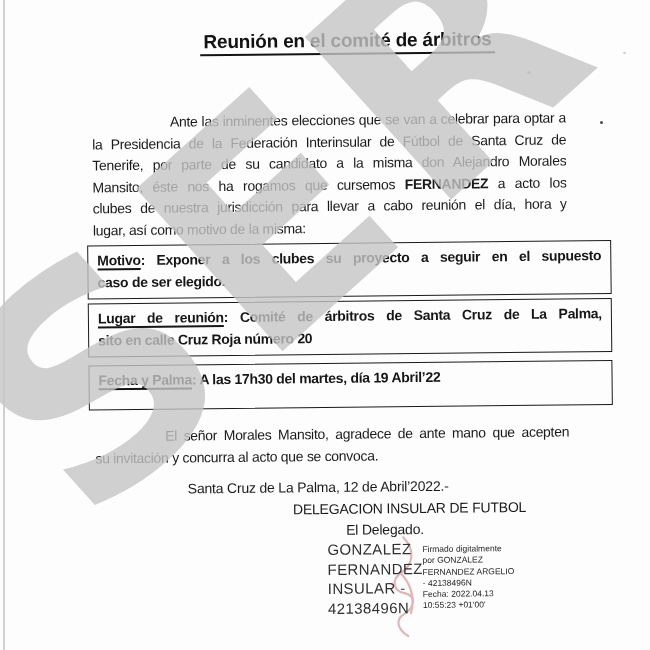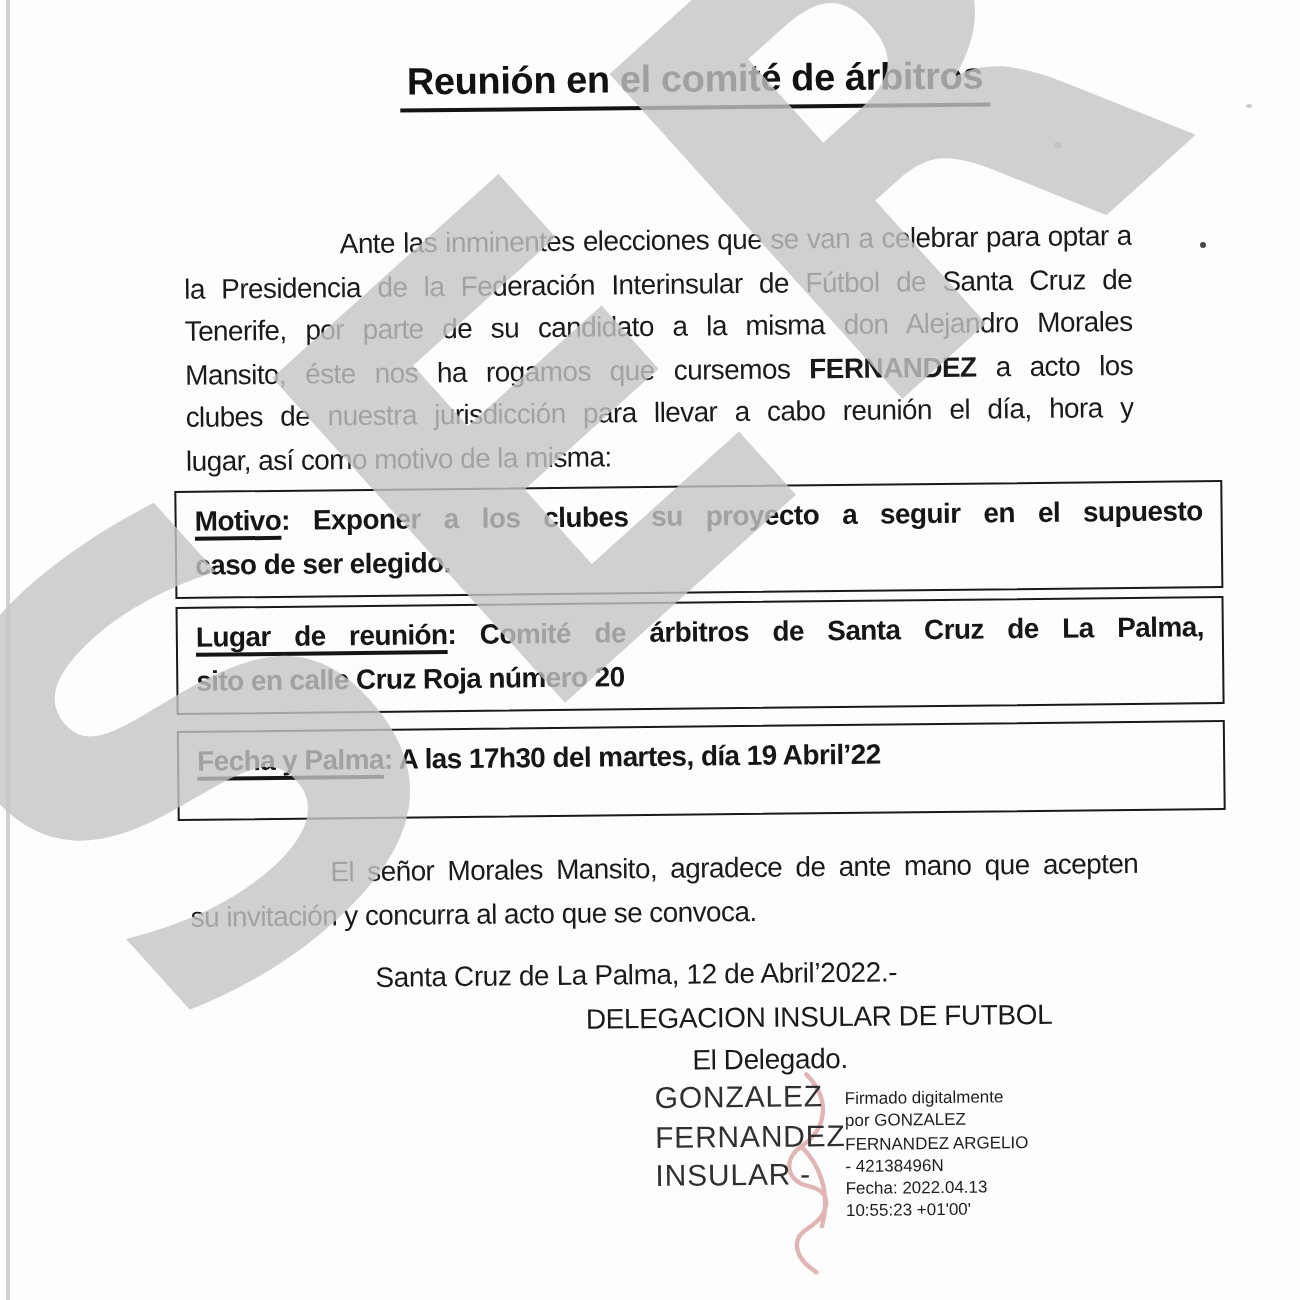--- a/index.html
+++ b/index.html
@@ -157,20 +157,21 @@
     </div>
 
     <svg class="squiggle" width="42" height="104" viewBox="0 0 42 104">
       <path d="M 15,2 C 28,16 24,30 12,38 C 2,45 5,56 16,58 C 28,61 26,72 15,79 C 6,84 8,94 19,101 M 12,38 C 20,46 27,60 22,78" fill="none" stroke="#dca4a4" stroke-width="2.2" stroke-linecap="round"></path>
     </svg>
 
     <div class="sig-name">
       <span>GONZALEZ</span>
       <span>FERNANDEZ</span>
       <span>INSULAR -</span>
+      <span>42138496N</span>
     </div>
 
     <div class="sig-details">
       <span>Firmado digitalmente</span>
       <span>por GONZALEZ</span>
       <span>FERNANDEZ ARGELIO</span>
       <span>- 42138496N</span>
       <span>Fecha: 2022.04.13</span>
       <span>10:55:23 +01'00'</span>
     </div>

